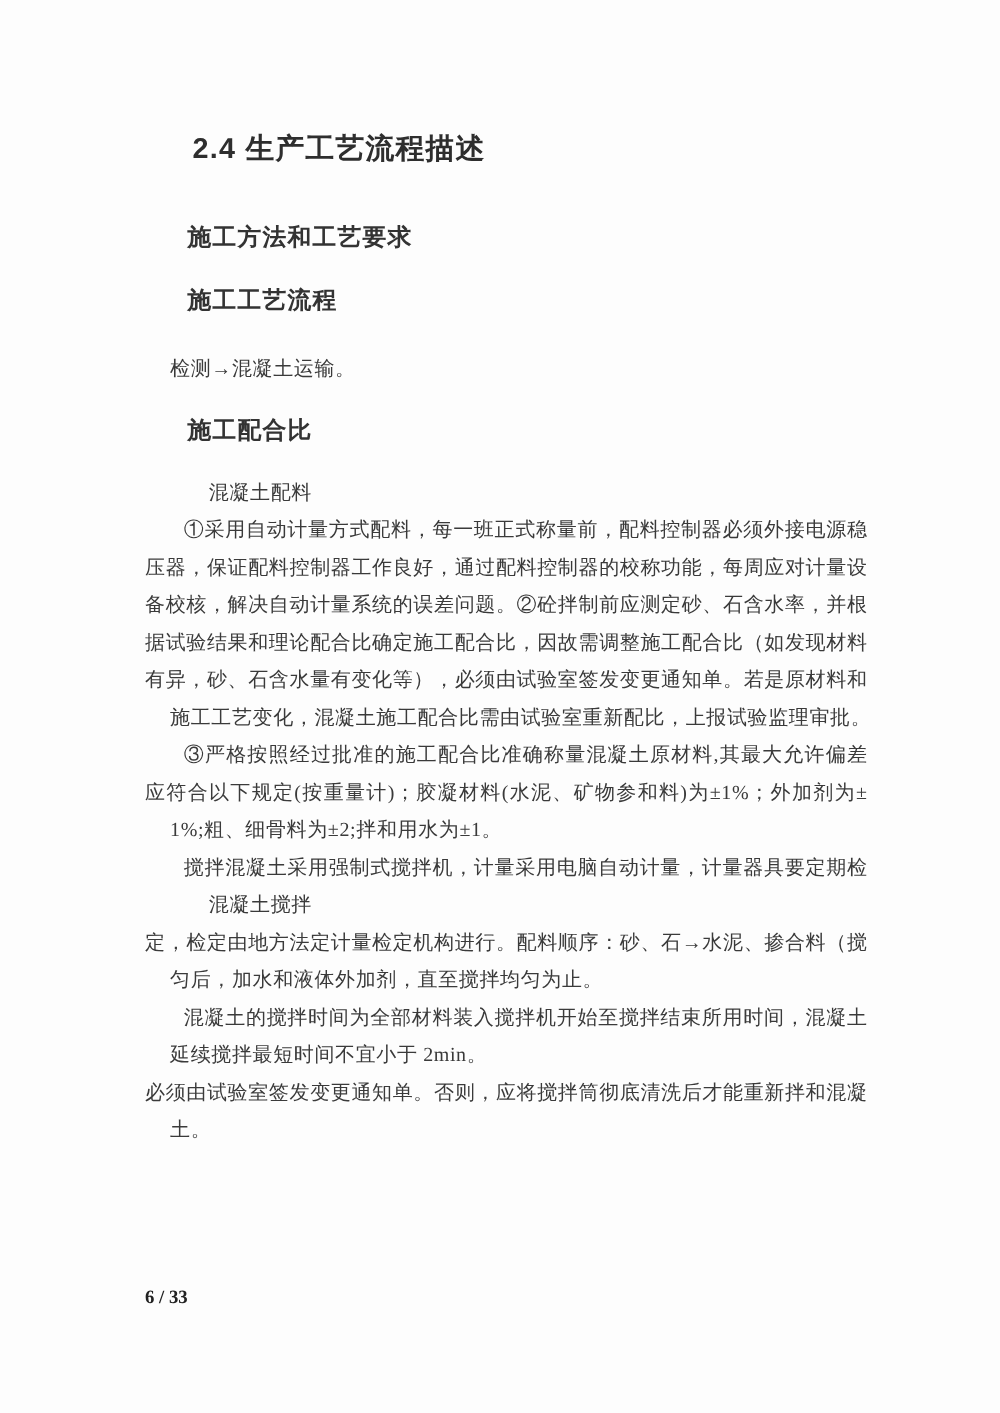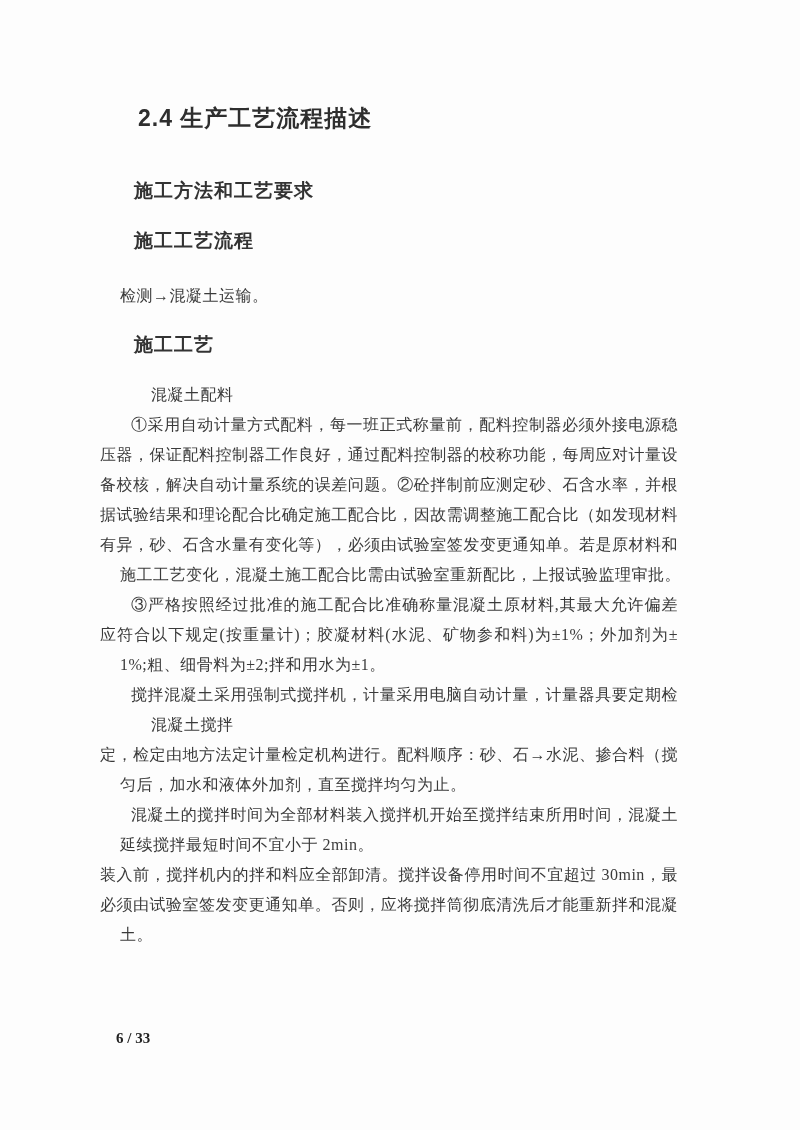--- a/index.html
+++ b/index.html
@@ -5,21 +5,21 @@
   html, body {
     margin: 0;
     padding: 0;
     width: 800px;
     height: 1130px;
     background: #fdfdfd;
     overflow: hidden;
   }
   .doc {
     position: absolute;
-    left: 100px;
+    left: 116px;
     top: 0;
     width: 578px;
     color: #3a3a3a;
     font-family: "Liberation Serif", "DejaVu Serif", serif;
   }
   .title {
     margin: 102px 0 0 38px;
     font-size: 23px;
     line-height: 33px;
     font-weight: 700;
@@ -73,39 +73,38 @@
   <h1 class="title">2.4 生产工艺流程描述</h1>
 
   <h2 class="h h-method">施工方法和工艺要求</h2>
 
   <h2 class="h h-flow">施工工艺流程</h2>
 
   <div class="para">
       <div class="line end">检测→混凝土运输。</div>
     </div>
 
-  <h2 class="h h-craft">施工工艺</h2>
+  <h2 class="h h-craft">施工配合比</h2>
 
   <div class="para para-craft">
       <div class="line indent end">混凝土配料</div>
       <div class="line indent">①采用自动计量方式配料，每一班正式称量前，配料控制器必须外接电源稳</div>
       <div class="line">压器，保证配料控制器工作良好，通过配料控制器的校称功能，每周应对计量设</div>
       <div class="line">备校核，解决自动计量系统的误差问题。②砼拌制前应测定砂、石含水率，并根</div>
       <div class="line">据试验结果和理论配合比确定施工配合比，因故需调整施工配合比（如发现材料</div>
       <div class="line">有异，砂、石含水量有变化等），必须由试验室签发变更通知单。若是原材料和</div>
       <div class="line end">施工工艺变化，混凝土施工配合比需由试验室重新配比，上报试验监理审批。</div>
       <div class="line indent">③严格按照经过批准的施工配合比准确称量混凝土原材料,其最大允许偏差</div>
       <div class="line">应符合以下规定(按重量计)；胶凝材料(水泥、矿物参和料)为±1%；外加剂为±</div>
       <div class="line end">1%;粗、细骨料为±2;拌和用水为±1。</div>
       <div class="line indent">搅拌混凝土采用强制式搅拌机，计量采用电脑自动计量，计量器具要定期检</div>
       <div class="line indent end">混凝土搅拌</div>
       <div class="line">定，检定由地方法定计量检定机构进行。配料顺序：砂、石→水泥、掺合料（搅</div>
       <div class="line end">匀后，加水和液体外加剂，直至搅拌均匀为止。</div>
       <div class="line indent">混凝土的搅拌时间为全部材料装入搅拌机开始至搅拌结束所用时间，混凝土</div>
       <div class="line end">延续搅拌最短时间不宜小于 2min。</div>
-      <div class="line">装入前，搅拌机内的拌和料应全部卸清。搅拌设备停用时间不宜超过 30min，最</div>
       <div class="line">必须由试验室签发变更通知单。否则，应将搅拌筒彻底清洗后才能重新拌和混凝</div>
       <div class="line end">土。</div>
     </div>
 
 </div>
 
 <div class="footer">6 / 33</div>
 
 </body></html>

